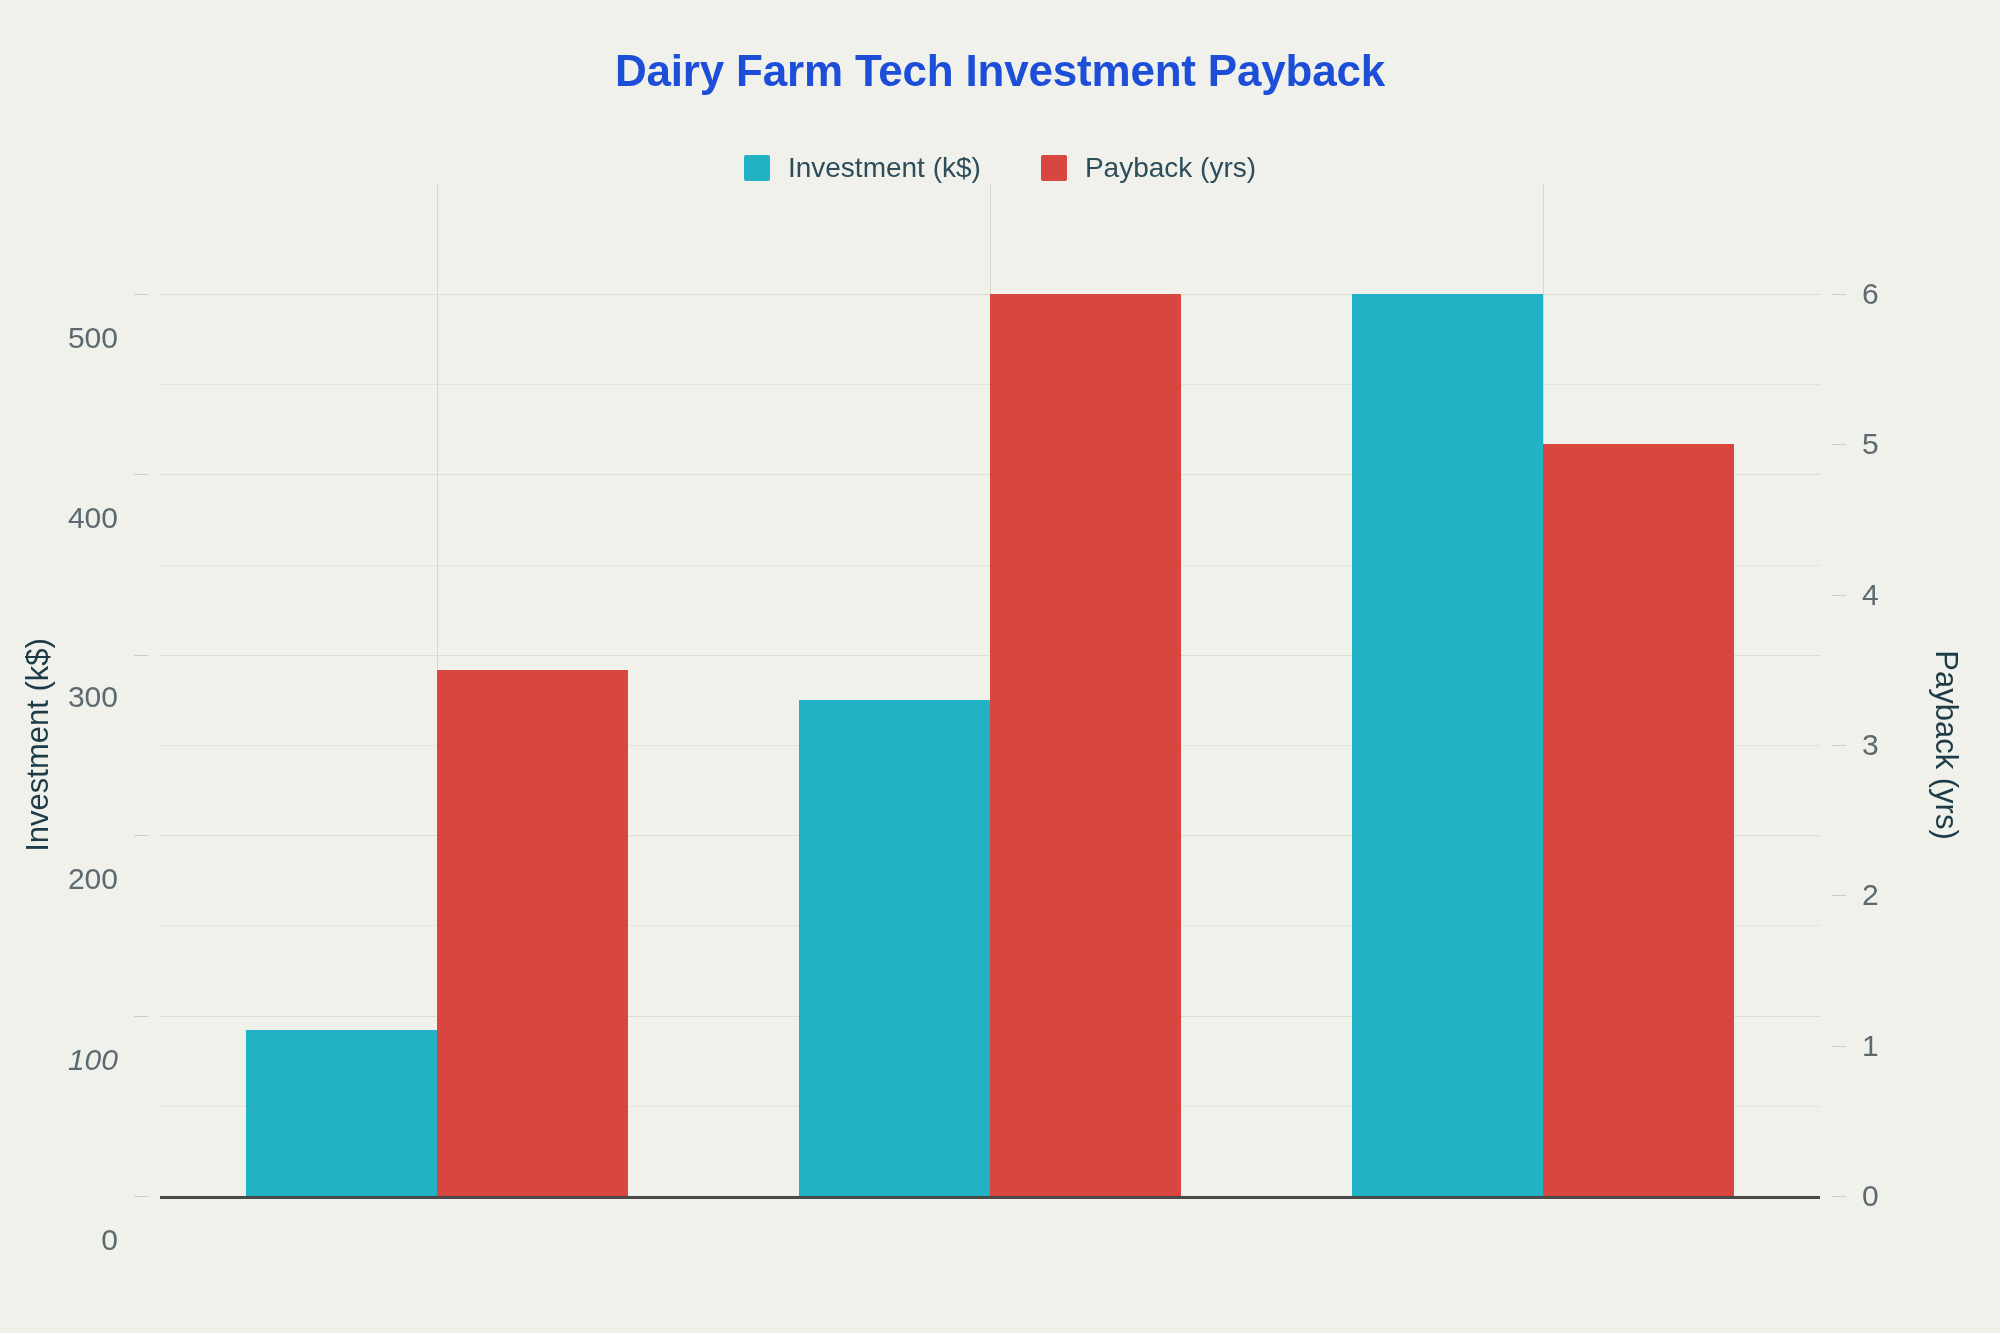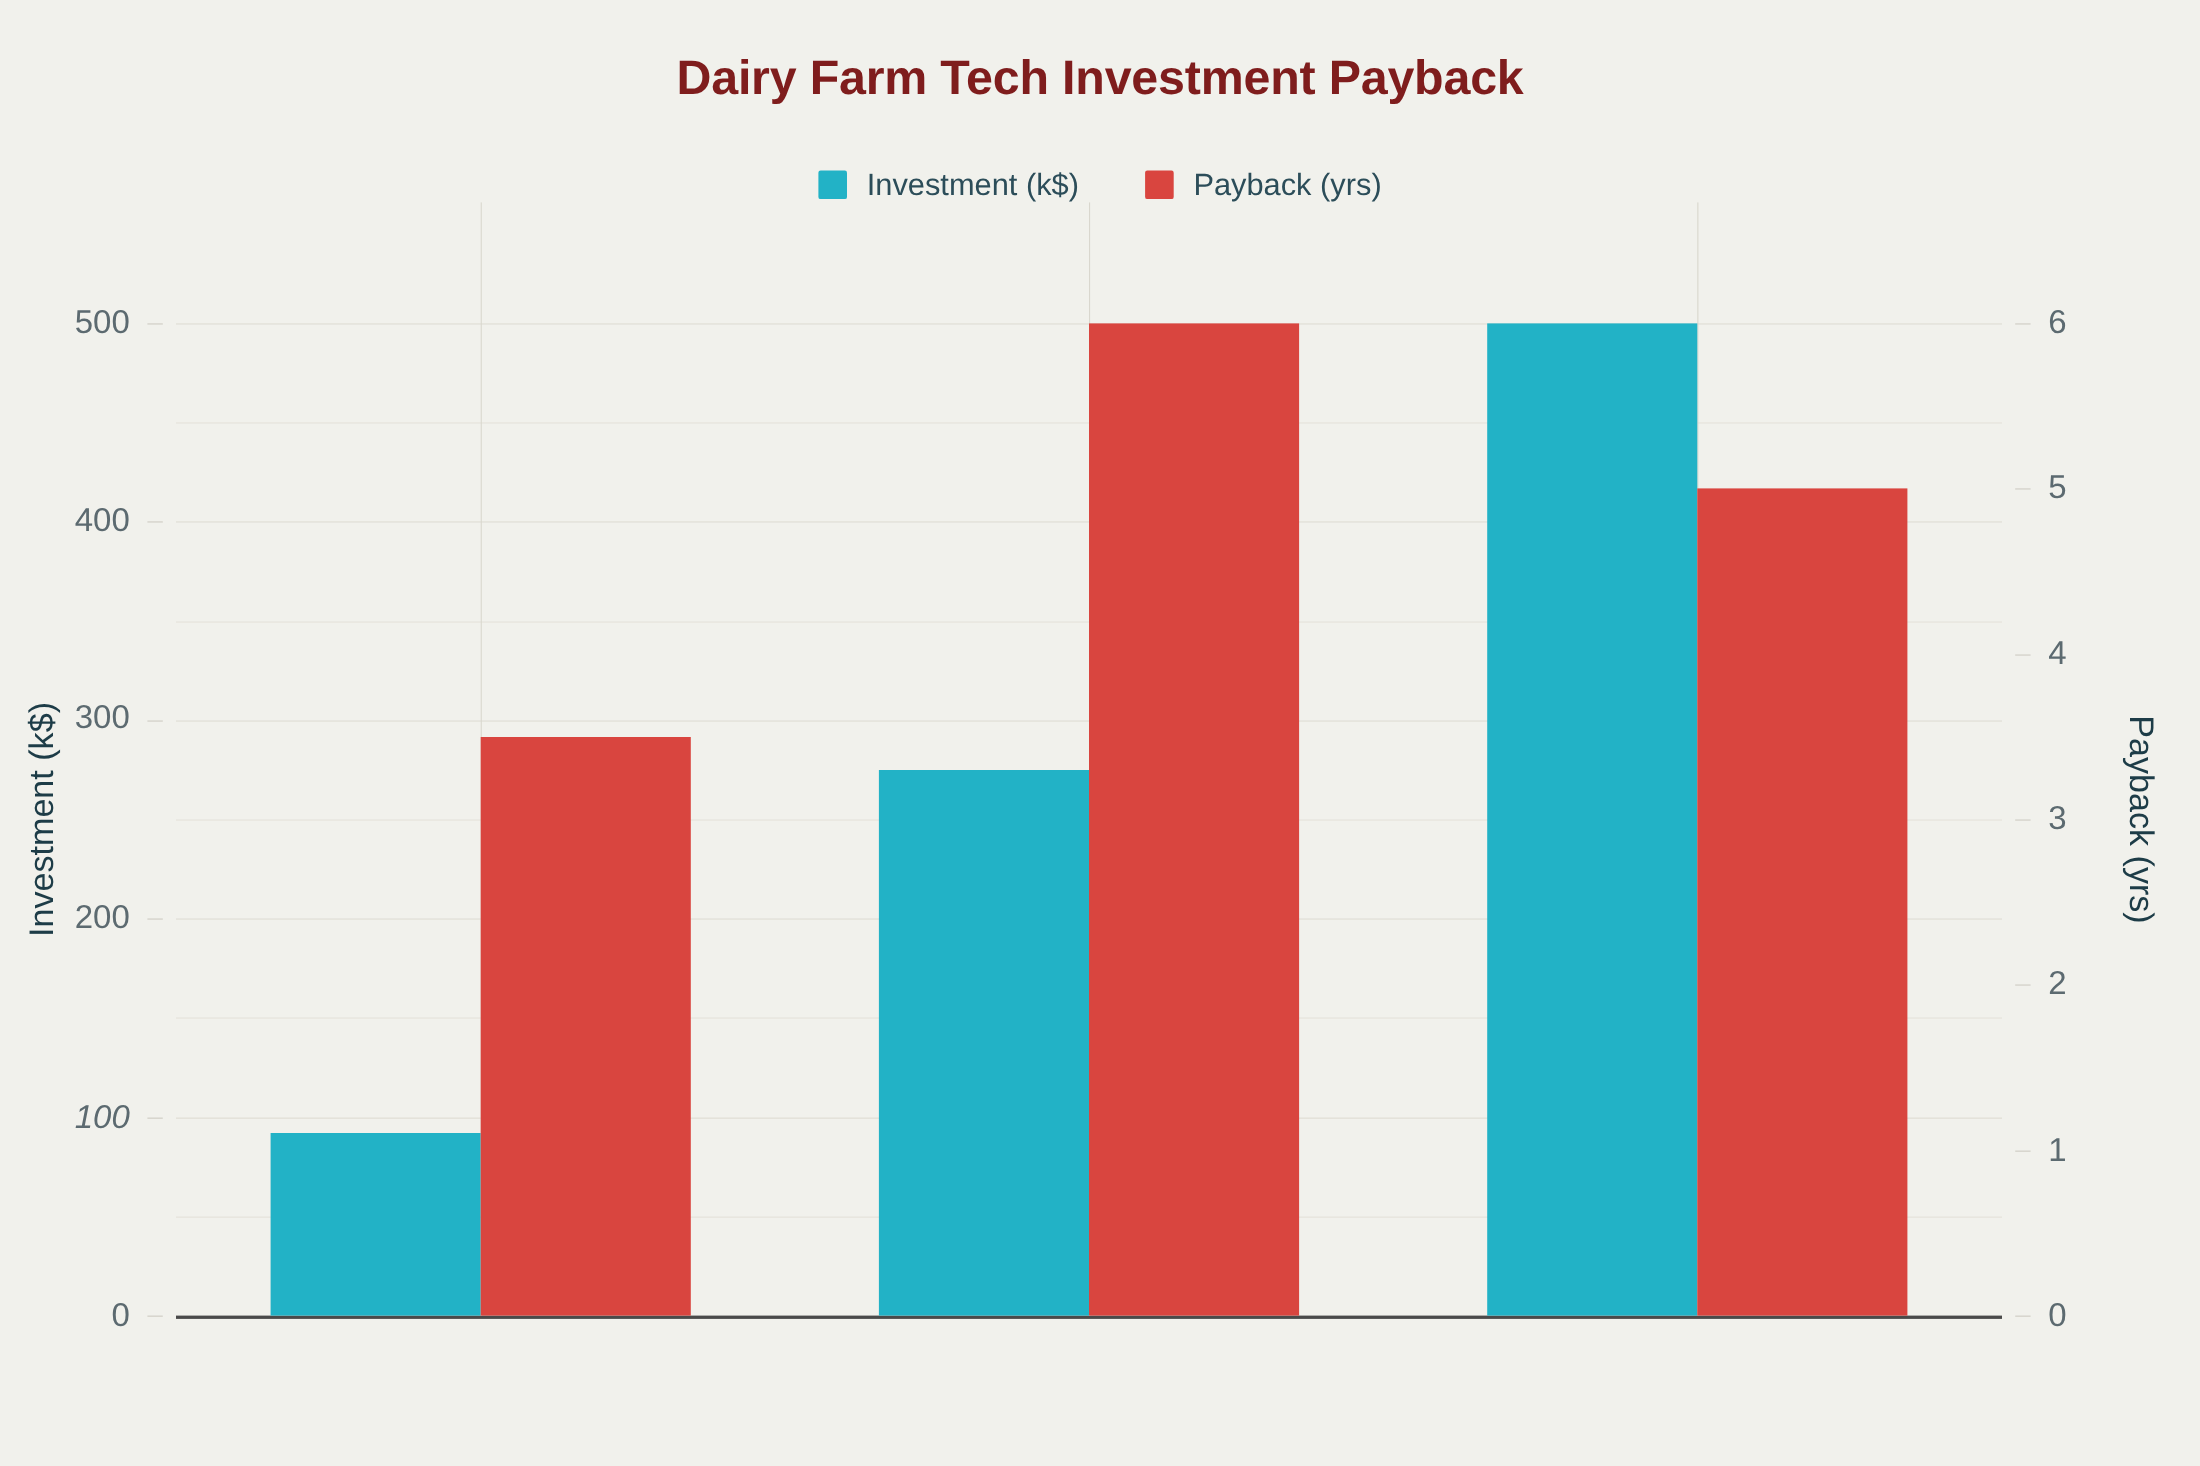--- a/index.html
+++ b/index.html
@@ -7,21 +7,21 @@
     width:2000px;height:1333px;
     background:#f1f1ec;
     font-family:"Liberation Sans", sans-serif;
     overflow:hidden;
   }
   .chart-root{position:relative;width:2000px;height:1333px;}
 
   .chart-title{
     position:absolute;top:46px;left:0;width:2000px;
     text-align:center;
-    font-size:44px;font-weight:bold;color:#7f1d1d;
+    font-size:44px;font-weight:bold;color:#1d4ed8;
     letter-spacing:-0.2px;
   }
 
   .legend{
     position:absolute;top:152px;left:0;width:2000px;
     display:flex;justify-content:center;align-items:center;gap:60px;
   }
   .legend-item{display:flex;align-items:center;gap:18px;}
   .legend-swatch{width:26px;height:26px;border-radius:2px;display:block;}
   .legend-label{font-size:28px;color:#2c4d59;}
@@ -63,21 +63,21 @@
     transform-origin:center center;
     font-size:31px;color:#1d3c47;white-space:nowrap;
   }
 
   .tick-stub{position:absolute;height:1px;width:14px;background:#cdcbc2;}
 
   .ylab{
     position:absolute;font-size:30px;color:#5c6a70;white-space:nowrap;
     transform:translateY(-50%);
   }
-  .ylab.left{right:calc(100% + 42px);text-align:right;}
+  .ylab.left{right:calc(100% + 42px);text-align:right;margin-top:44px;}
   .ylab.right{left:calc(100% + 42px);text-align:left;}
 
   .xcat{
     position:absolute;
     text-align:center;
     font-size:29px;color:#5c6a70;line-height:1.28;
     transform:translateX(-50%);
     white-space:pre-line;
   }
   .xlabel{

